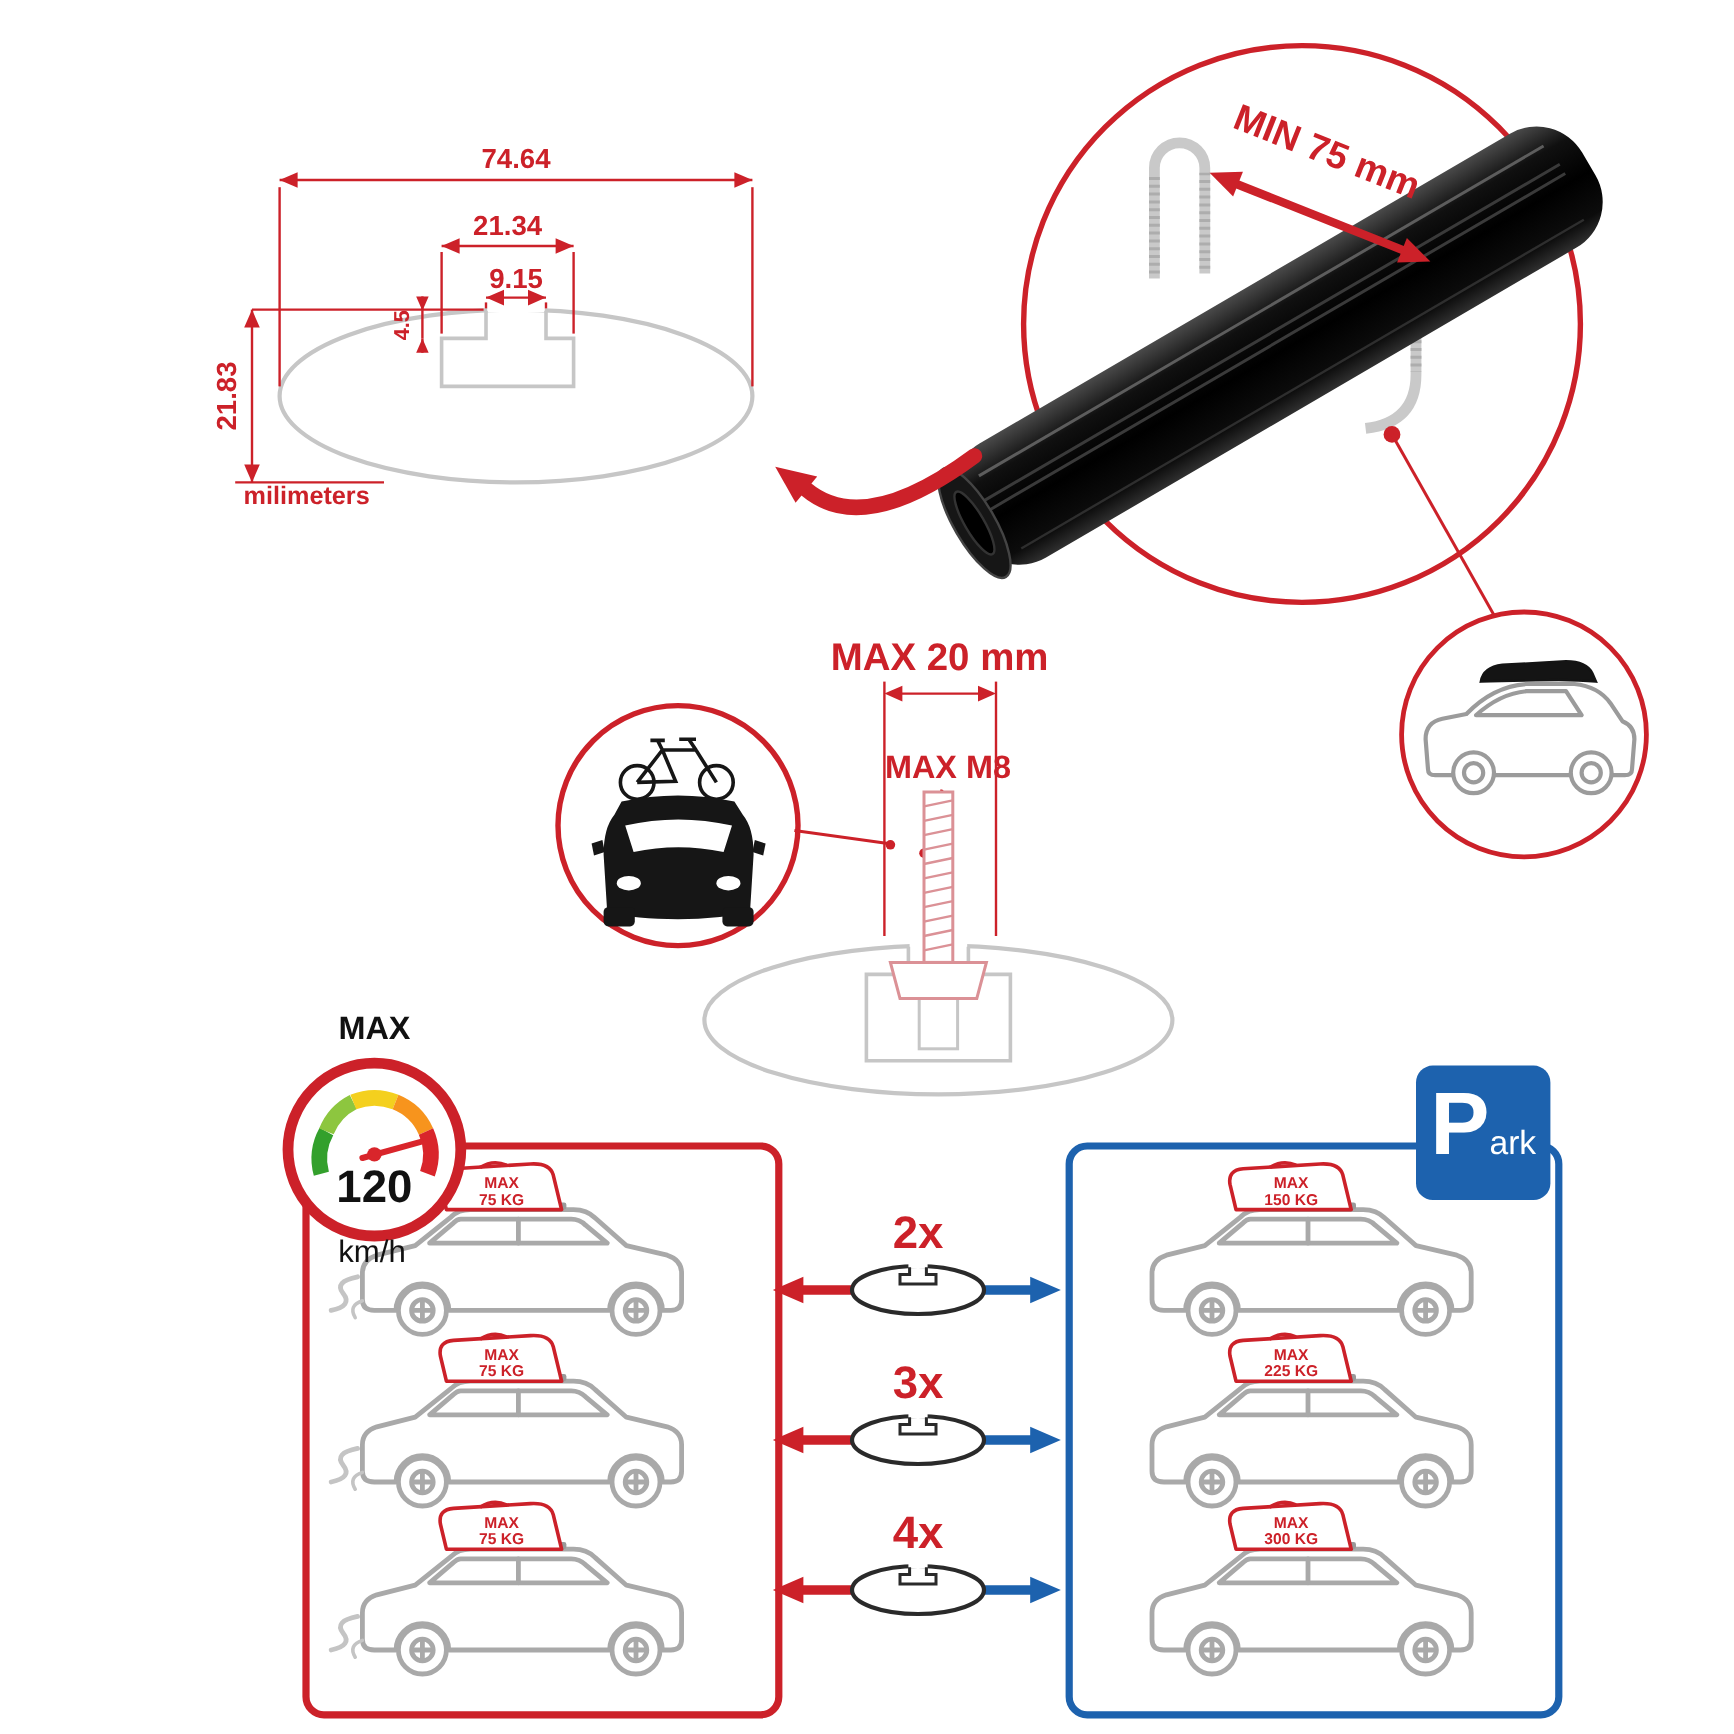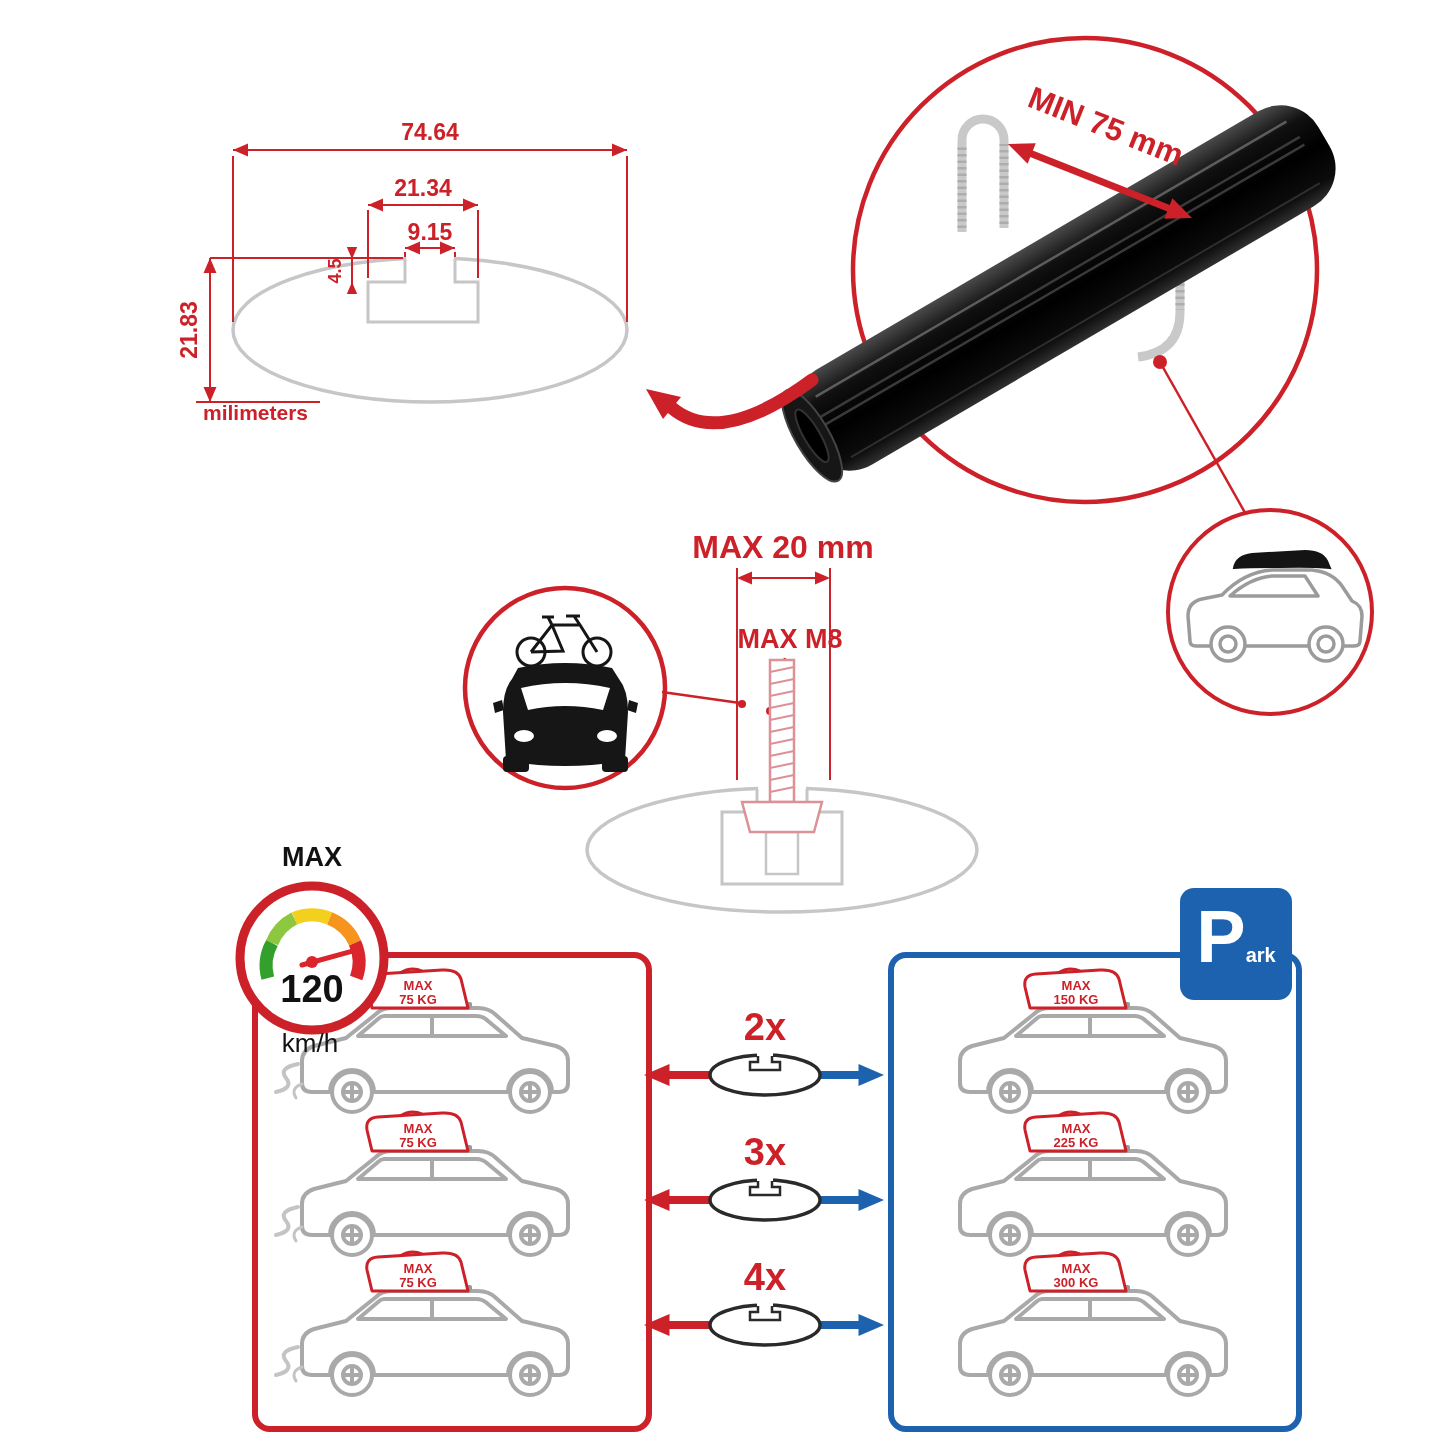--- a/index.html
+++ b/index.html
@@ -18,21 +18,21 @@
   .gauge-unit{fill:#111;font-size:26px;text-anchor:middle;}
   .cargo-max,.cargo-weight{fill:#cc2129;font-size:13px;font-weight:bold;text-anchor:middle;}
   .panel{position:absolute;border-radius:18px;background:transparent;}
   .panel-red{left:252px;top:952px;width:388px;height:468px;border:6px solid #cc2129;}
   .panel-blue{left:888px;top:952px;width:402px;height:468px;border:6px solid #1d62ae;}
   .car-instance{width:330px;height:152px;z-index:3;}
   #park-sign{position:absolute;left:1180px;top:888px;width:112px;height:112px;background:#1d62ae;
              border-radius:14px;display:flex;align-items:baseline;justify-content:center;
              padding-top:8px;box-sizing:border-box;z-index:5;color:#fff;}
   #park-sign .p-big{font-size:74px;font-weight:bold;line-height:1.1;}
-  #park-sign .p-small{font-size:20px;font-weight:bold;}
+  #park-sign .p-small{font-size:28px;font-weight:normal;}
   .z2{z-index:2;} .z4{z-index:4;} .z6{z-index:6;}
 </style>
 </head>
 <body>
 
 <div id="stage">
 
 <svg width="0" height="0" style="position:absolute" aria-hidden="true">
   <defs>
     <path id="ah" d="M0,0 L-15,-6.5 L-15,6.5 Z"></path>

